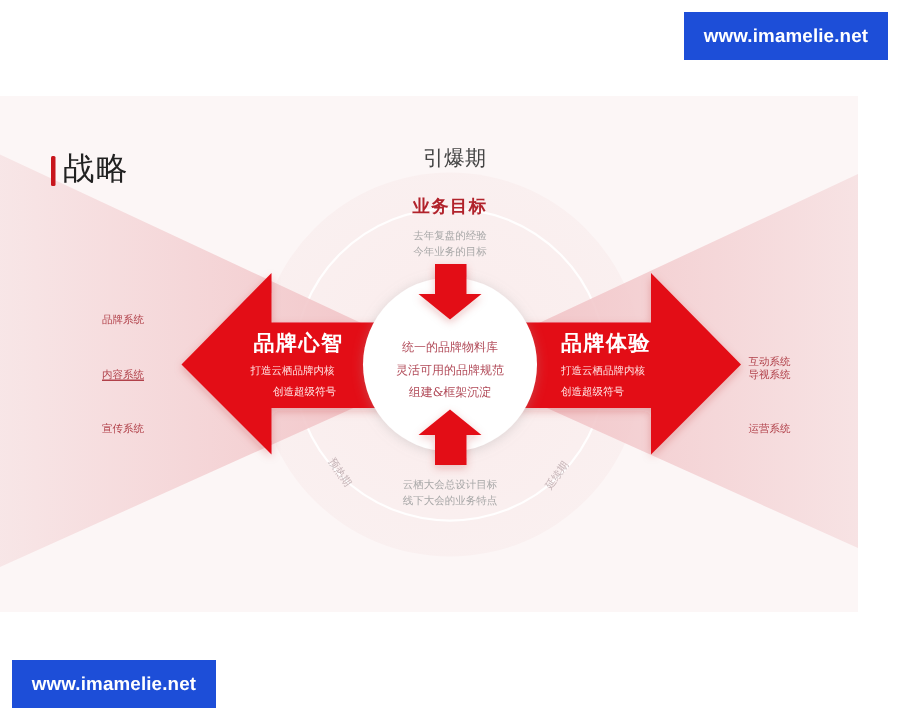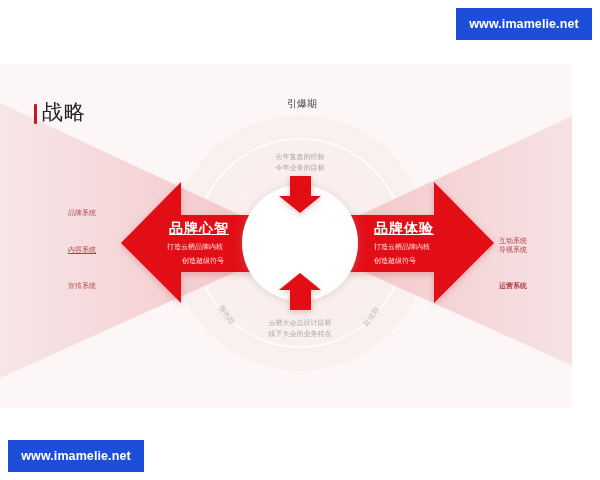--- a/index.html
+++ b/index.html
@@ -31,22 +31,22 @@
     .title-bar {
       position: absolute; left: 34px; top: 40px; width: 3px; height: 20px;
       background: #c8161d; border-radius: 1px;
     }
     .title {
       position: absolute; left: 42px; top: 34px;
       font-size: 21px; color: #222222; letter-spacing: 1px;
       font-family: "DejaVu Serif", "Liberation Serif", serif;
     }
     .phase-top {
-      position: absolute; left: 280px; top: 33px; width: 44px; text-align: center;
-      font-size: 10px; color: #444444;
+      position: absolute; left: 280px; top: 33px; width: 44px; text-align: right;
+      font-size: 14px; color: #444444;
       font-family: "DejaVu Sans", "Liberation Sans", sans-serif;
     }
 
     .goal-title {
       position: absolute; width: 120px; text-align: center;
       font-size: 11.5px; font-weight: bold; color: #b1222b; letter-spacing: 1px;
     }
     .goal-top-title { left: 240px; top: 66px; }
     .goal-bottom-title { left: 240px; top: 309px; }
 
@@ -62,21 +62,20 @@
       position: absolute; width: 70px; text-align: center;
       font-size: 7px; color: #b1414a;
       font-family: "DejaVu Sans", "Liberation Sans", sans-serif;
     }
     .left-items .side-item { left: 47px; }
     .right-items .side-item { left: 478px; }
 
     .arrow-title {
       position: absolute; font-size: 14px; color: #ffffff; font-weight: bold;
       letter-spacing: 1px;
-      text-decoration: underline;
     }
     .arrow-sub {
       position: absolute; font-size: 7px; color: #ffe3e3;
       font-family: "DejaVu Sans", "Liberation Sans", sans-serif;
       text-align: center;
     }
 
     .center-text {
       position: absolute; left: 250px; top: 160px; width: 100px; text-align: center;
       font-size: 8px; line-height: 15px; color: #b14a58;
@@ -134,47 +133,53 @@
     <polygon points="290,112 311,112 311,132 321,132 300,149 279,132 290,132" fill="#e30b17" filter="url(#shadow)"></polygon>
 
     <polygon points="290,246 311,246 311,226 321,226 300,209 279,226 290,226" fill="#e30b17" filter="url(#shadow)"></polygon>
   </svg>
 
   <div class="title-bar"></div>
   <div class="title">战略</div>
 
   <div class="phase-top">引爆期</div>
 
+  <div class="goal-title goal-top-title">业务目标</div>
   <div class="goal-desc goal-bottom-desc">
     <div>云栖大会总设计目标</div>
     <div>线下大会的业务特点</div>
   </div>
 
   <div class="goal-desc goal-top-desc">
     <div>去年复盘的经验</div>
     <div>今年业务的目标</div>
   </div>
 
+  <div class="center-text">
+    <div>统一的品牌物料库</div>
+    <div>灵活可用的品牌规范</div>
+    <div>组建&amp;框架沉淀</div>
+  </div>
 
   <div class="arrow-title" style="left:169px; top:156px;">品牌心智</div>
   <div class="arrow-sub" style="left:167px; top:178px;">打造云栖品牌内核</div>
   <div class="arrow-sub" style="left:182px; top:192px;">创造超级符号</div>
 
   <div class="arrow-title" style="left:374px; top:156px;">品牌体验</div>
   <div class="arrow-sub" style="left:374px; top:178px;">打造云栖品牌内核</div>
   <div class="arrow-sub" style="left:374px; top:192px;">创造超级符号</div>
 
   <div class="left-items">
     <div class="side-item" style="top:144px;">品牌系统</div>
     <div class="side-item" style="top:181px;text-decoration:underline;">内容系统</div>
     <div class="side-item" style="top:217px;">宣传系统</div>
   </div>
   <div class="right-items">
     <div class="side-item" style="top:144px;margin-top:28px;">互动系统</div>
     <div class="side-item" style="top:181px;">导视系统</div>
-    <div class="side-item" style="top:217px;font-weight:bold;">运营系统</div>
+    <div class="side-item" style="top:217px;">运营系统</div>
   </div>
 
   <div class="phase-side phase-left">预热期</div>
   <div class="phase-side phase-right">延续期</div>
 </div>
 
 <div class="watermark wm-bottom">www.imamelie.net</div>
 
 </body></html>

